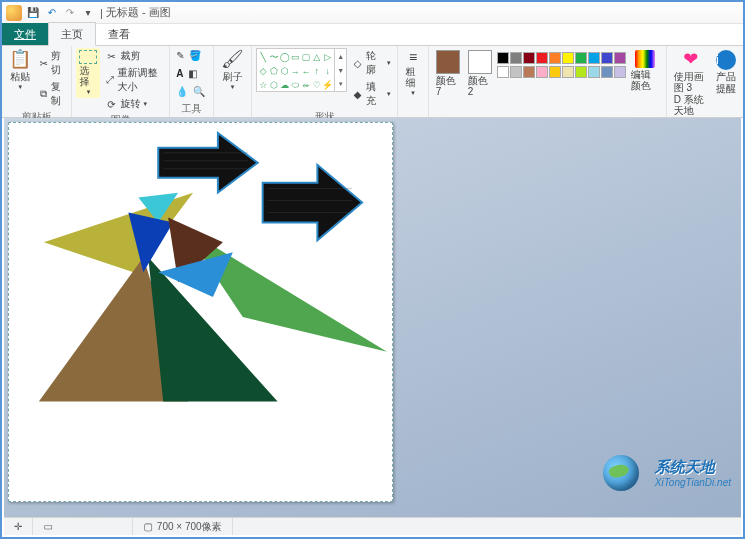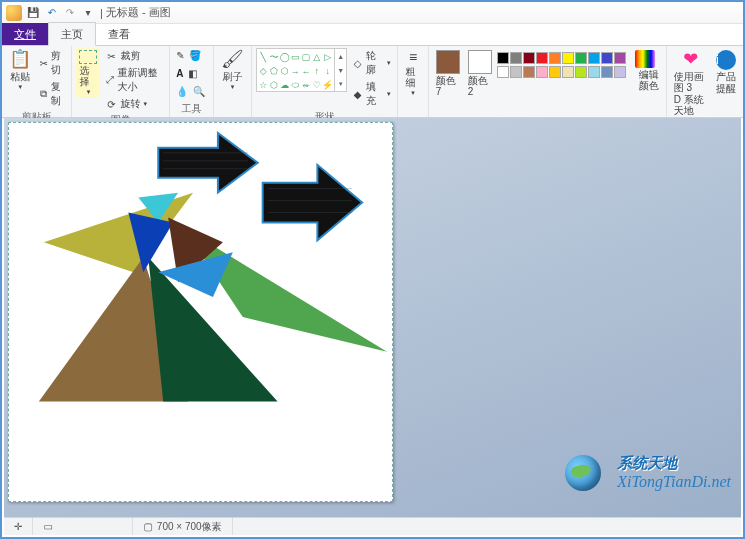--- a/index.html
+++ b/index.html
@@ -8,21 +8,21 @@
 
 .titlebar { height: 22px; background: linear-gradient(#fff,#f6f6f6); display: flex; align-items: center; font-size: 11px; color: #555; border-bottom: 1px solid #e3e3e3; }
 .app-icon { width: 16px; height: 16px; margin: 0 4px; background: radial-gradient(circle at 30% 30%, #ffd966, #e69138); border-radius: 3px; }
 .qat { display: flex; gap: 2px; margin-right: 4px; }
 .qat .q { width: 16px; height: 16px; display: flex; align-items: center; justify-content: center; font-size: 10px; cursor: pointer; }
 .title-text { margin-left: 3px; }
 
 
 .tabs { height: 22px; background: #fff; display: flex; align-items: flex-end; font-size: 11px; border-bottom: 1px solid #d0d0d0; }
 .tab { padding: 4px 12px 3px; cursor: pointer; color: #444; }
-.tab.file { background: #4c1d95; color: #fff; text-decoration: underline; }
+.tab.file { background: #0f766e; color: #fff; text-decoration: underline; }
 .tab.active { border: 1px solid #d0d0d0; border-bottom: 1px solid #f5f6f7; background: #f5f6f7; margin-bottom: -1px; }
 
 
 .ribbon { height: 72px; background: #f5f6f7; border-bottom: 1px solid #d0d0d0; display: flex; font-size: 10px; color: #444; }
 .group { border-right: 1px solid #e2e2e2; display: flex; flex-direction: column; padding: 2px 4px 0; }
 .group-body { flex: 1; display: flex; align-items: flex-start; gap: 2px; }
 .group-label { text-align: center; font-size: 10px; color: #666; padding: 1px 0; }
 .rbtn { display: flex; flex-direction: column; align-items: center; justify-content: center; padding: 2px 3px; cursor: pointer; border-radius: 2px; font-size: 10px; line-height: 1.1; gap: 1px; }
 .rbtn .ico { font-size: 18px; }
 .mini-list { display: flex; flex-direction: column; gap: 1px; }
@@ -48,21 +48,21 @@
 
 
 .status { position: absolute; bottom: 2px; left: 2px; right: 2px; height: 18px; background: #f1f3f5; border-top: 1px solid #d5d5d5; display: flex; align-items: center; font-size: 10px; color: #555; }
 .status .seg { padding: 0 10px; border-right: 1px solid #ddd; display: flex; align-items: center; gap: 4px; height: 100%; }
 
 
 .watermark { position: absolute; right: 10px; bottom: 26px; display: flex; align-items: center; gap: 16px; font-size: 11px; }
 .watermark .globe { width: 36px; height: 36px; border-radius: 50%; background: radial-gradient(circle at 35% 35%, #7fd3ff, #1b6fb5); box-shadow: inset -4px -4px 6px rgba(0,0,0,.3); position: relative; }
 .watermark .globe::after { content: ""; position: absolute; left: 6px; top: 10px; width: 20px; height: 12px; background: #6fc15a; border-radius: 40% 60% 50% 50%; transform: rotate(-15deg); }
 .watermark .wt1 { font-weight: bold; font-style: italic; color: #1b6fb5; font-size: 15px; text-shadow: 1px 1px 0 #fff; }
-.watermark .wt2 { font-size: 16px; color: #2b7ec2; font-style: italic; font-family: Liberation Serif, serif; }
+.watermark .wt2 { font-size: 10px; color: #2b7ec2; font-style: italic; }
 </style>
 </head>
 <body>
 
 <div class="titlebar">
   <div class="app-icon"></div>
   <div class="qat">
     <span class="q">💾</span>
     <span class="q" style="color:#1979ca">↶</span>
     <span class="q" style="color:#999">↷</span>
@@ -254,21 +254,21 @@
             <div class="swatch" style="background: rgb(255, 201, 14);"></div>
             <div class="swatch" style="background: rgb(239, 228, 176);"></div>
             <div class="swatch" style="background: rgb(181, 230, 29);"></div>
             <div class="swatch" style="background: rgb(153, 217, 234);"></div>
             <div class="swatch" style="background: rgb(112, 146, 190);"></div>
             <div class="swatch" style="background: rgb(200, 191, 231);"></div>
           </div>
       </div>
       <div class="rbtn">
         <span class="ico" style="background:linear-gradient(90deg,red,orange,yellow,green,blue,violet);width:20px;height:18px;border-radius:2px;font-size:0"></span>
-        <span style="white-space:normal;width:28px;text-align:right">编辑颜色</span>
+        <span style="white-space:normal;width:28px;text-align:left">编辑颜色</span>
       </div>
     </div>
   </div>
 
   <div class="group" style="border-right:none">
     <div class="group-body">
       <div class="rbtn">
         <span class="ico" style="color:#ff2d8e">❤</span>
         <span>使用画图 3</span>
         <span>D 系统天地</span>

